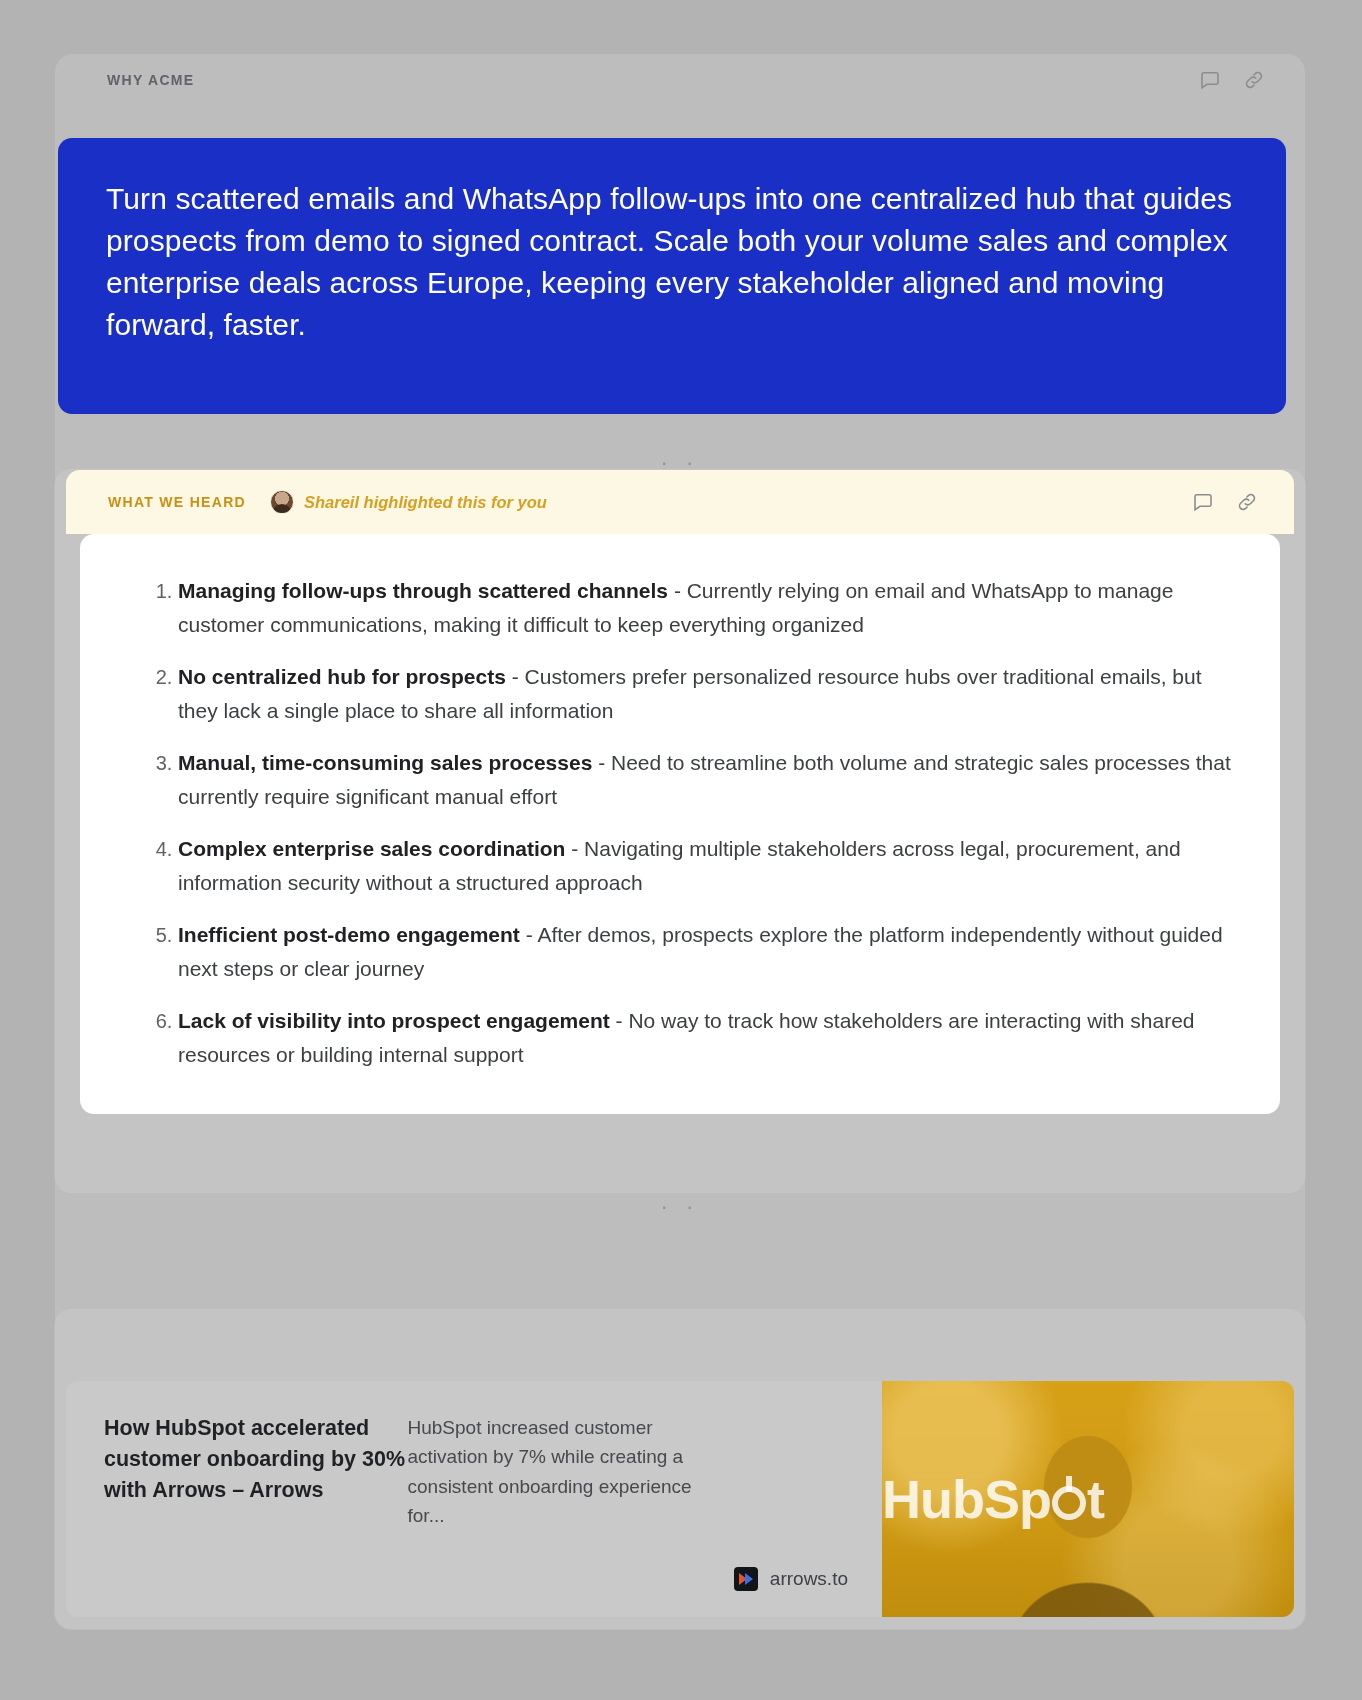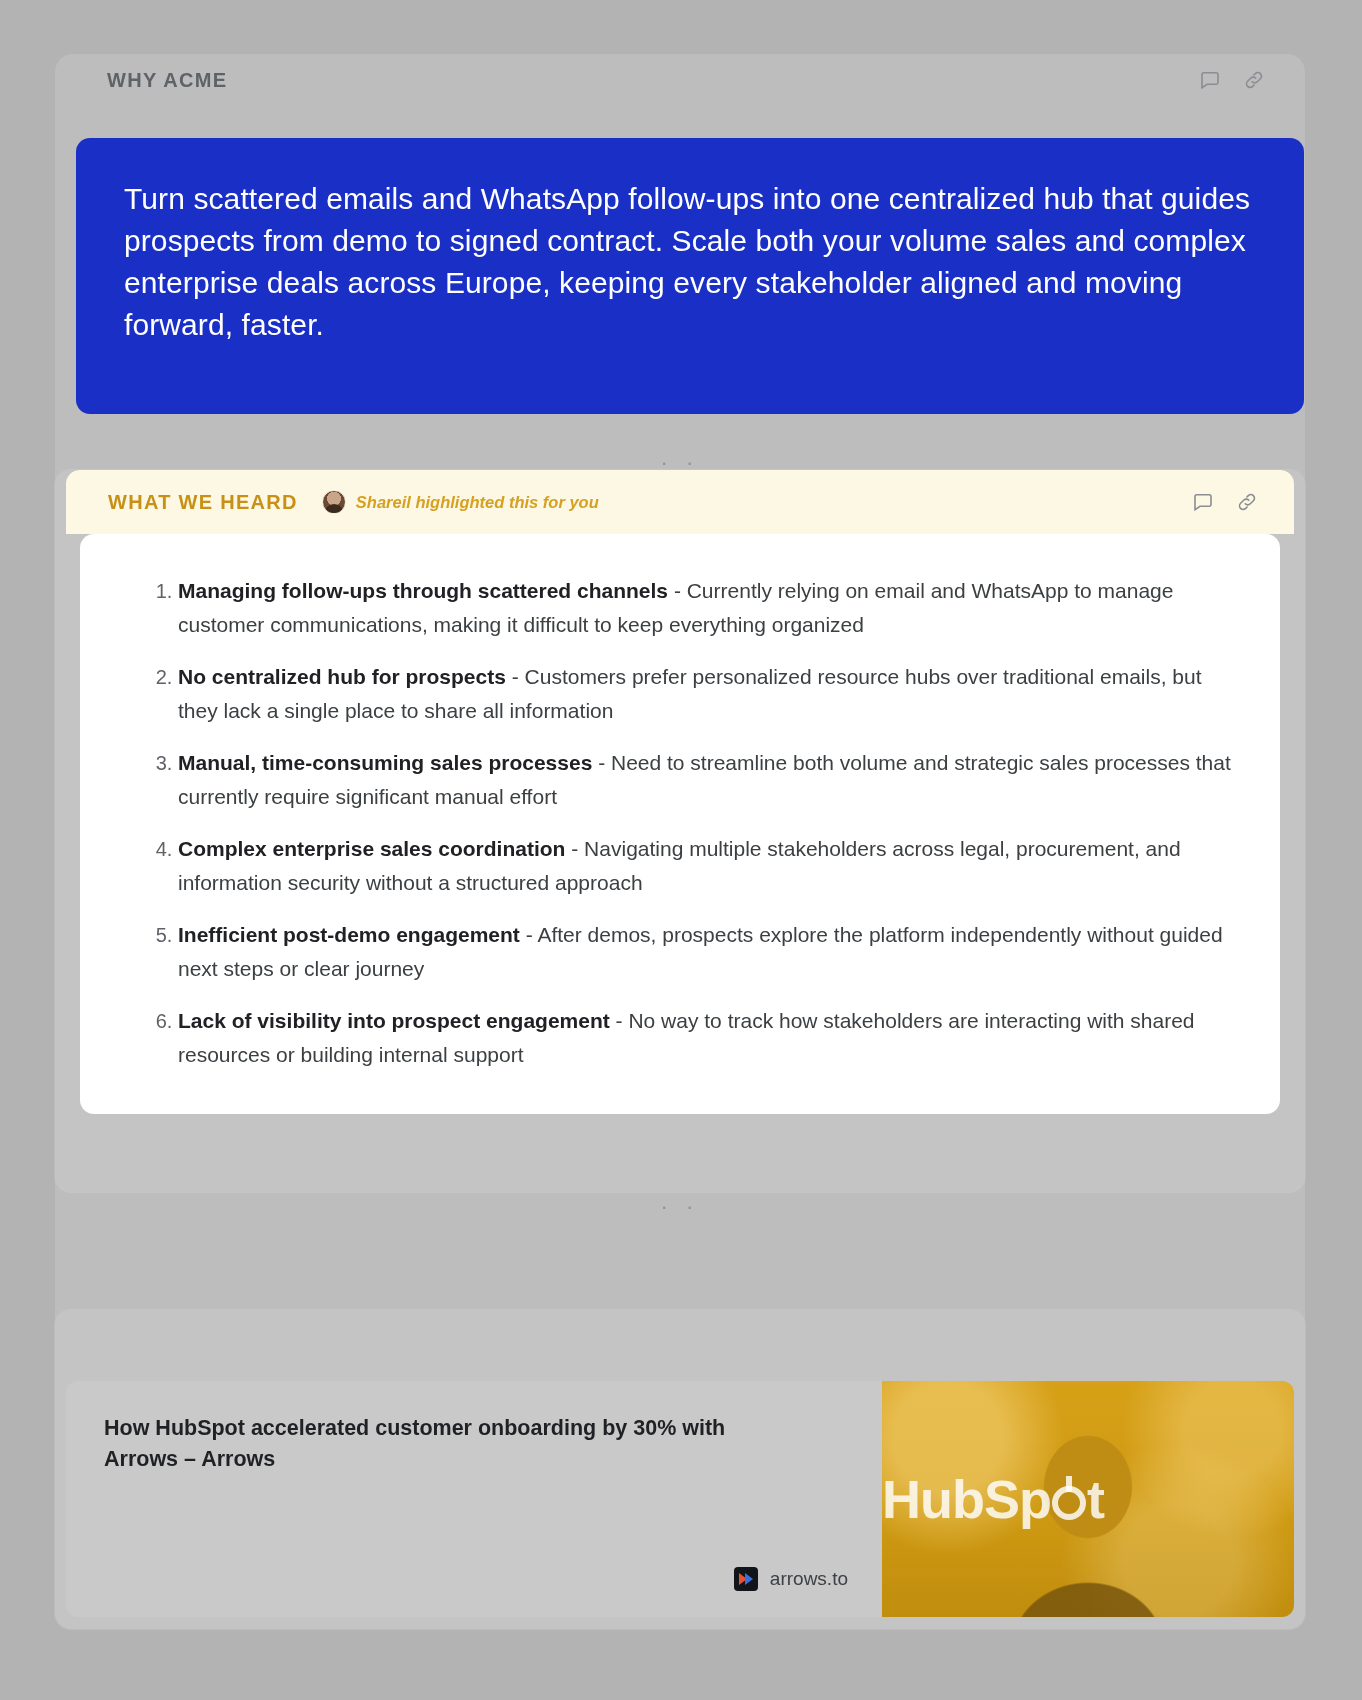--- a/index.html
+++ b/index.html
@@ -44,21 +44,21 @@
     box-shadow: 0 0 0 1px rgba(255,255,255,0.12);
   }
 
   .block-header {
     display: flex;
     align-items: center;
     height: 52px;
     padding: 0 40px 0 52px;
   }
   .block-title {
-    font-size: 20px;
+    font-size: 14px;
     letter-spacing: 1.3px;
     font-weight: 600;
     color: #5f6368;
     text-transform: uppercase;
     white-space: nowrap;
   }
   .block-title.highlighted { color: #c89116; }
 
   .header-spacer { flex: 1 1 auto; }
 
@@ -114,21 +114,21 @@
     white-space: nowrap;
   }
 
   
   #block-why {
     top: 0;
     height: 382px;
   }
   .hero {
     position: absolute;
-    left: 21px;
+    left: 3px;
     top: 84px;
     width: 1228px;
     height: 276px;
     background: #1a2fc6;
     border-radius: 14px;
     padding: 40px 48px;
   }
   .hero-text {
     color: #ffffff;
     font-size: 30px;
@@ -408,20 +408,21 @@
       </div>
     </section>
 
     <div class="dots" style="top:1142px;">· ·</div>
 
     <section class="block card-raised" id="block-cases">
 
       <a class="case-card" href="#" style="text-decoration:none;">
         <div class="case-text">
           <div class="case-title">How HubSpot accelerated customer onboarding by 30% with Arrows – Arrows</div>
+          <div class="case-desc">HubSpot increased customer activation by 7% while creating a consistent onboarding experience for...</div>
           <div class="case-footer">
             <span class="favicon"></span>
             <span class="case-domain">arrows.to</span>
           </div>
         </div>
         <div class="case-thumb">
           <div class="thumb-blur"></div>
           <div class="thumb-person"></div>
           <div class="thumb-logo"><span>HubSp</span><span class="sprocket"></span><span>t</span></div>
         </div>

